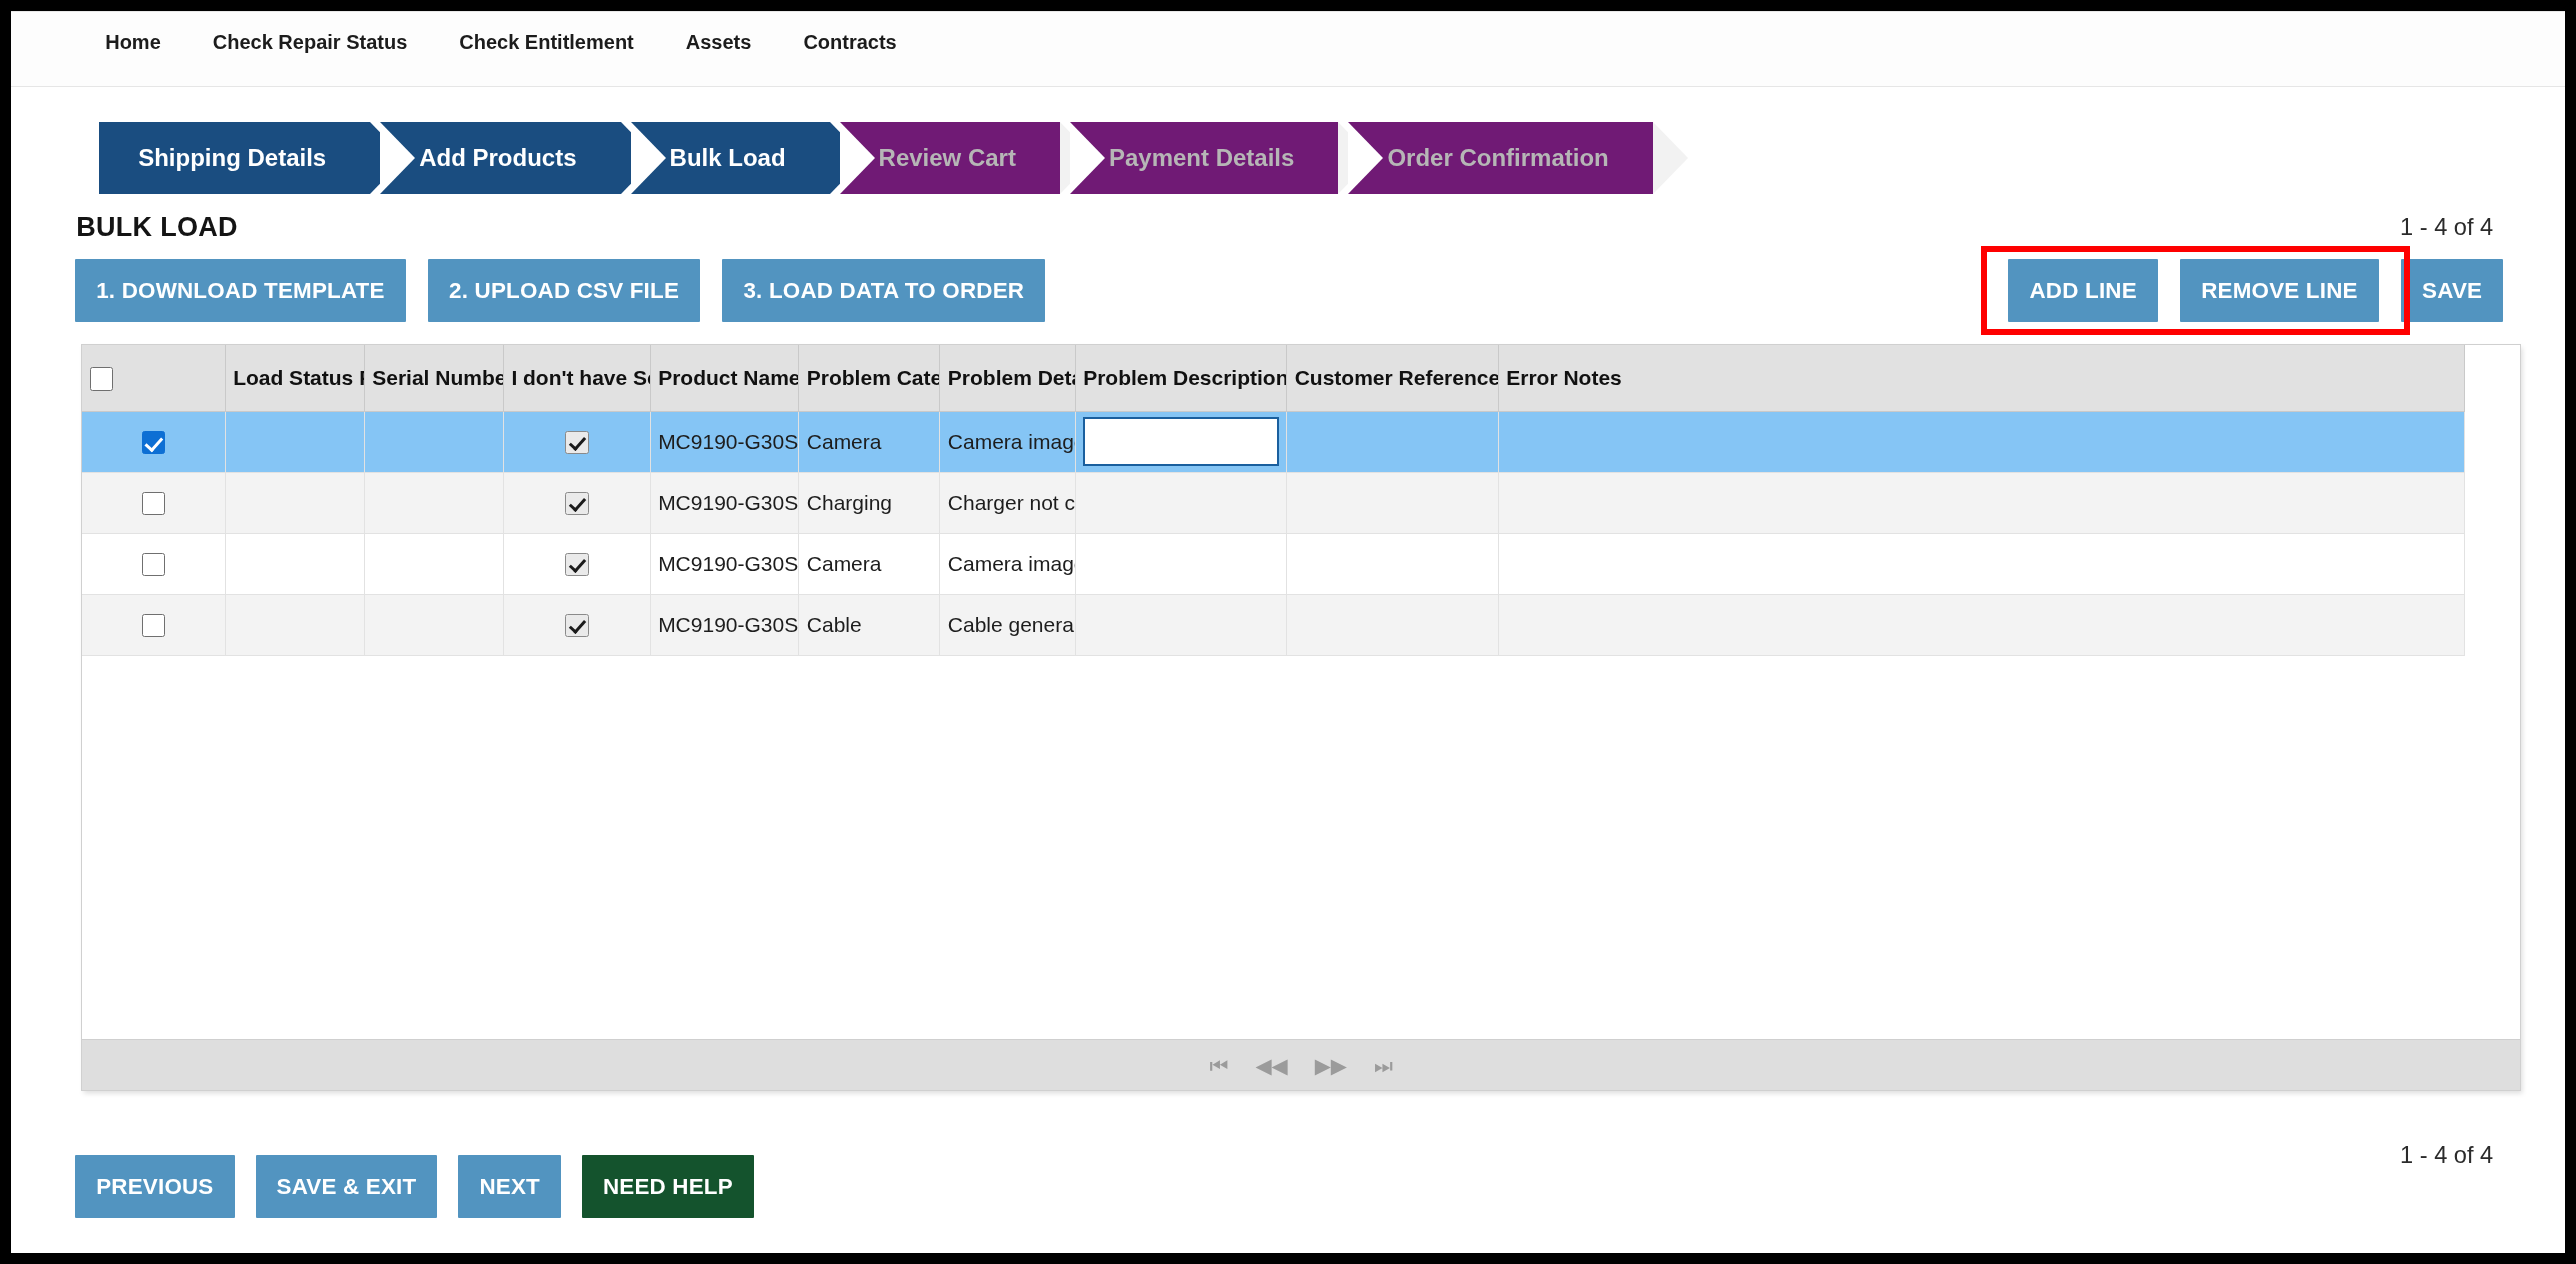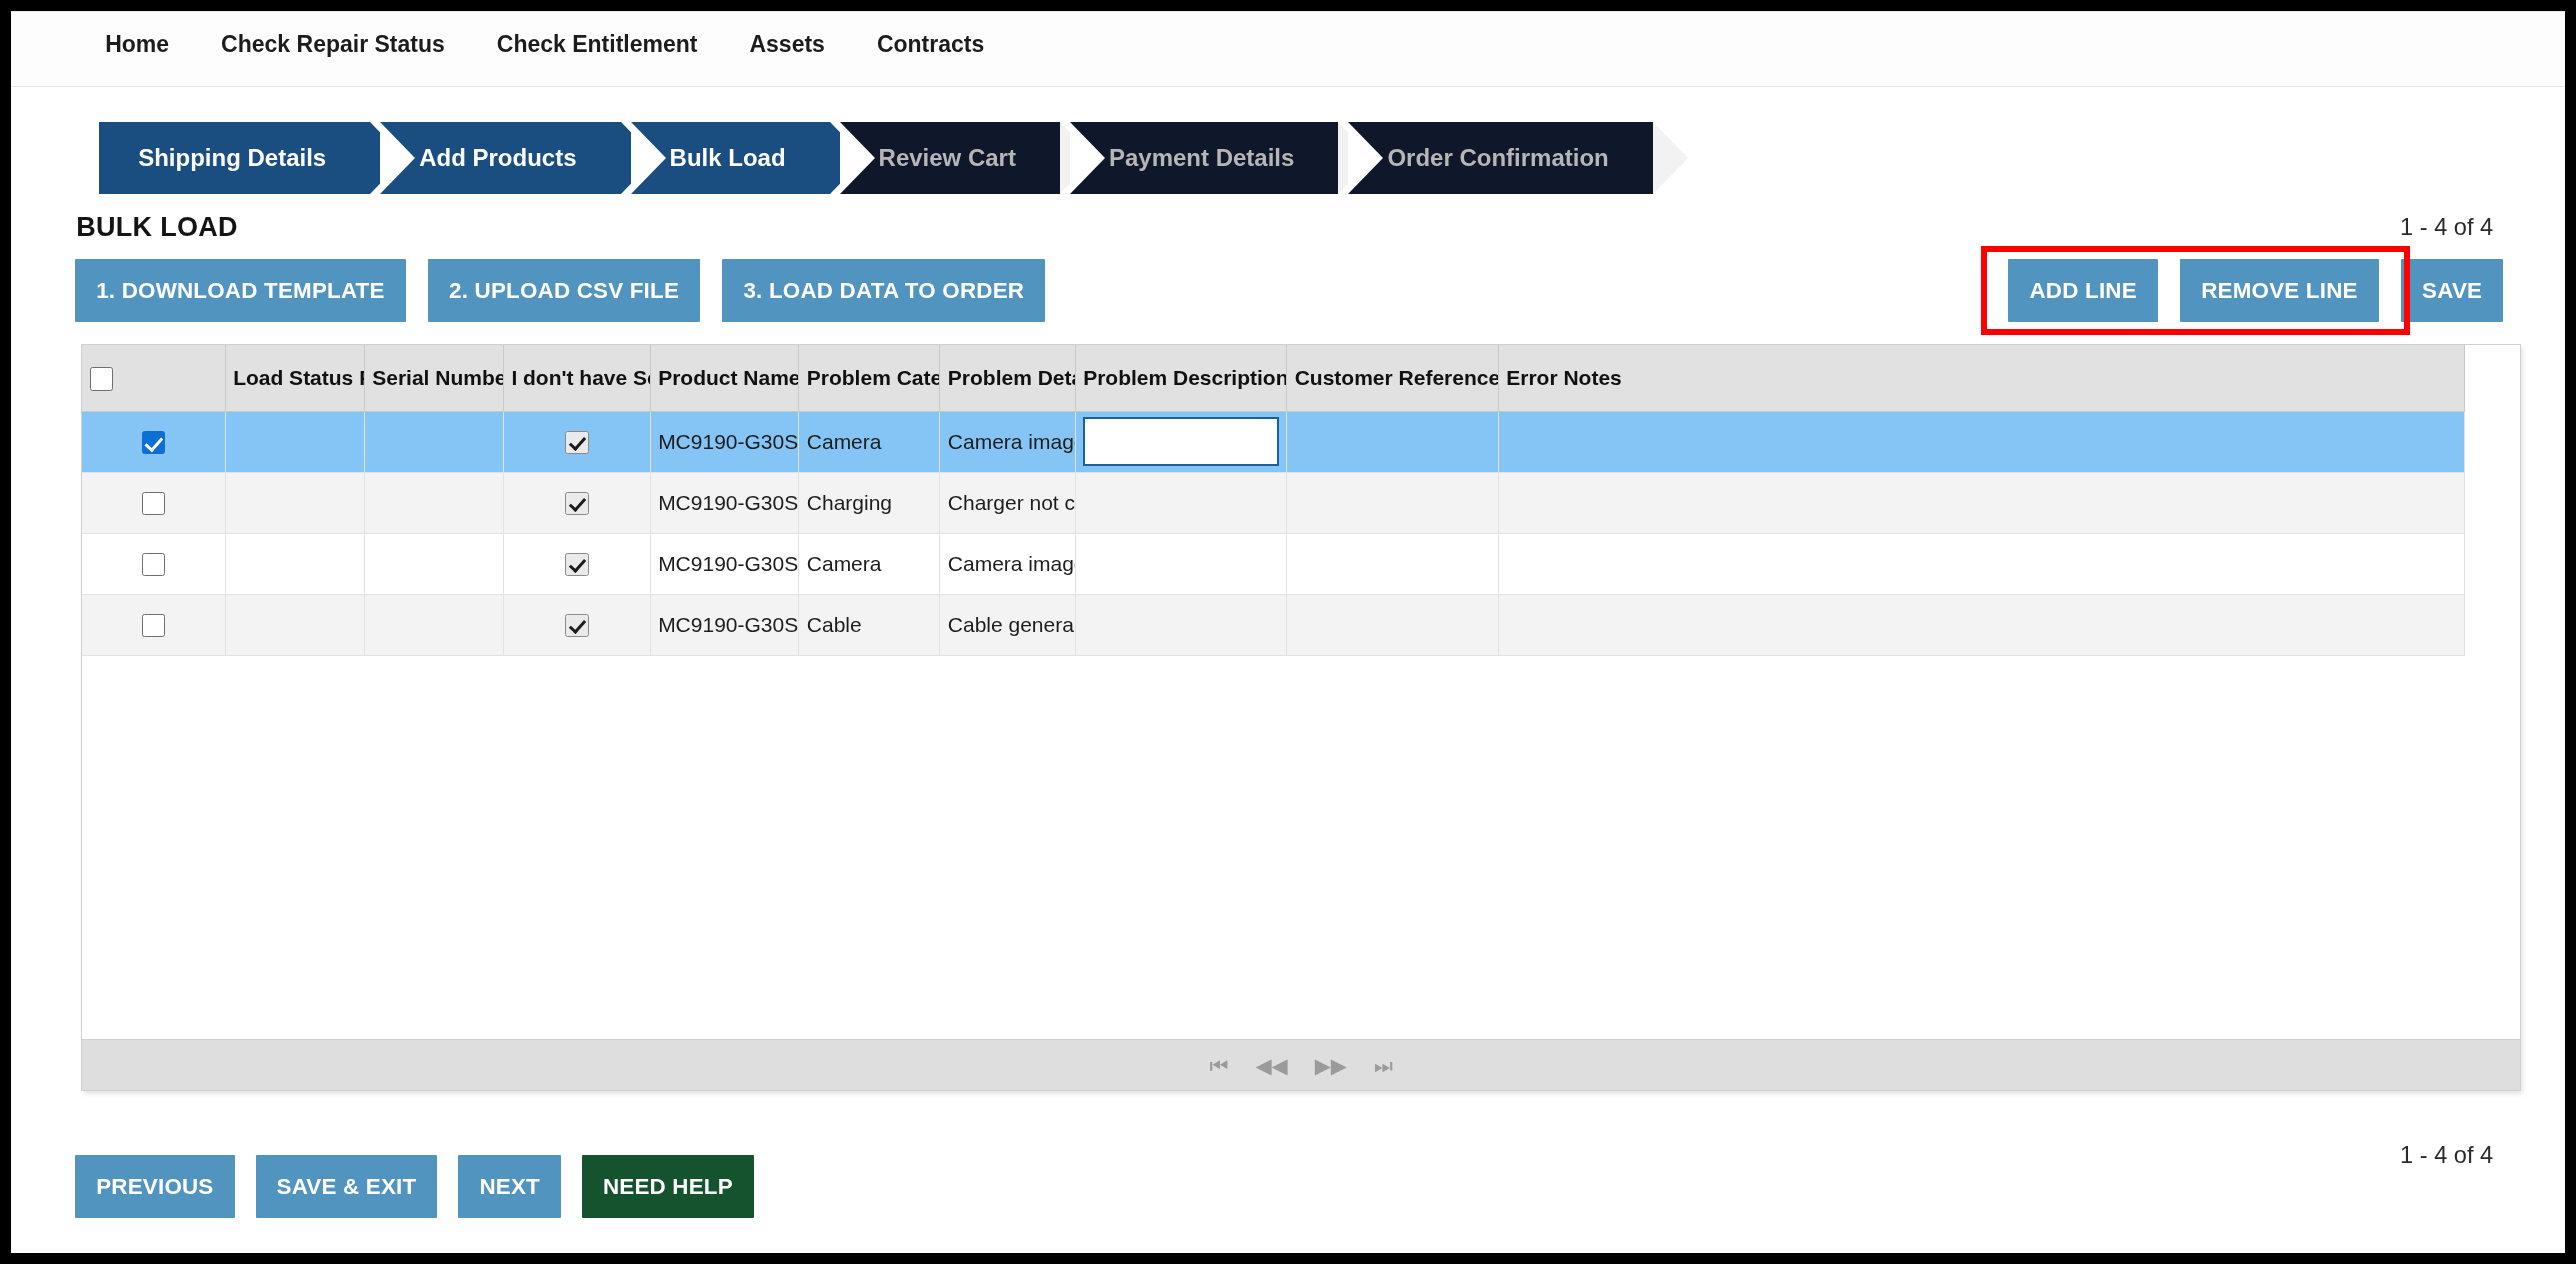--- a/index.html
+++ b/index.html
@@ -24,21 +24,21 @@
     border-top: 1.9px solid #e8e8e8;
     border-bottom: 1.9px solid #e6e6e6;
   }
   .nav-items {
     display: flex; align-items: flex-start;
     height: 100%;
     padding-left: 68px;
   }
   .nav-item {
     position: relative;
-    font-size: 23px;
+    font-size: 20px;
     font-weight: bold;
     color: #1c1c1c;
     padding: 18.7px 26px 0 26px;
     height: 100%;
     white-space: nowrap;
     cursor: pointer;
   }
   .nav-item.active { color: #1e90e8; }
   .nav-item.active::after {
     content: "";
@@ -80,21 +80,21 @@
     content: "";
     position: absolute; left: 0px; top: 0;
     width: 0; height: 0;
     border-top: 36px solid transparent;
     border-bottom: 36px solid transparent;
     border-left: 35px solid #ffffff;
     z-index: 3;
   }
   .step.first::before { display: none; }
   .step.todo {
-    background: #0f172a;
+    background: #701a75;
     color: #b6b6b6;
   }
   .step.todo::after {
     content: "";
     position: absolute; right: -35px; top: 0;
     width: 0; height: 0;
     border-top: 36px solid transparent;
     border-bottom: 36px solid transparent;
     border-left: 35px solid #f2f2f2;
     z-index: 2;

